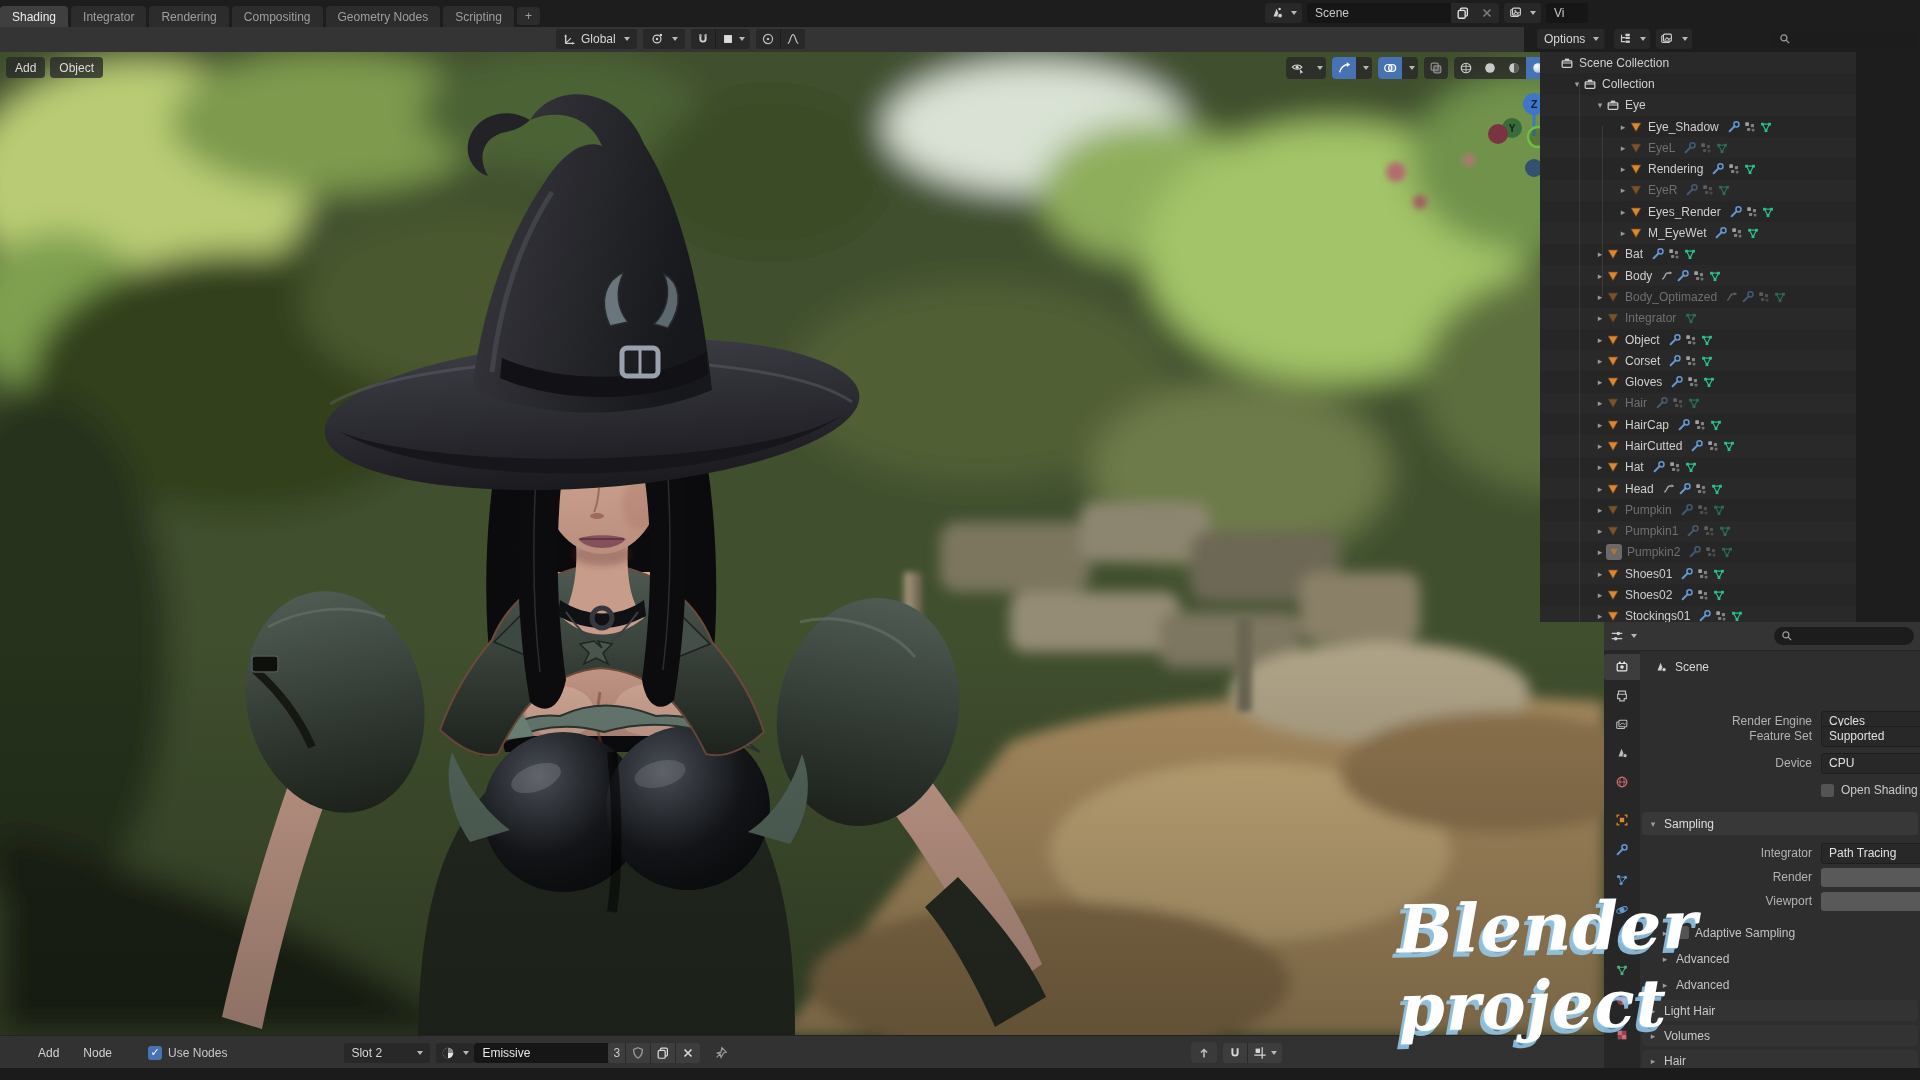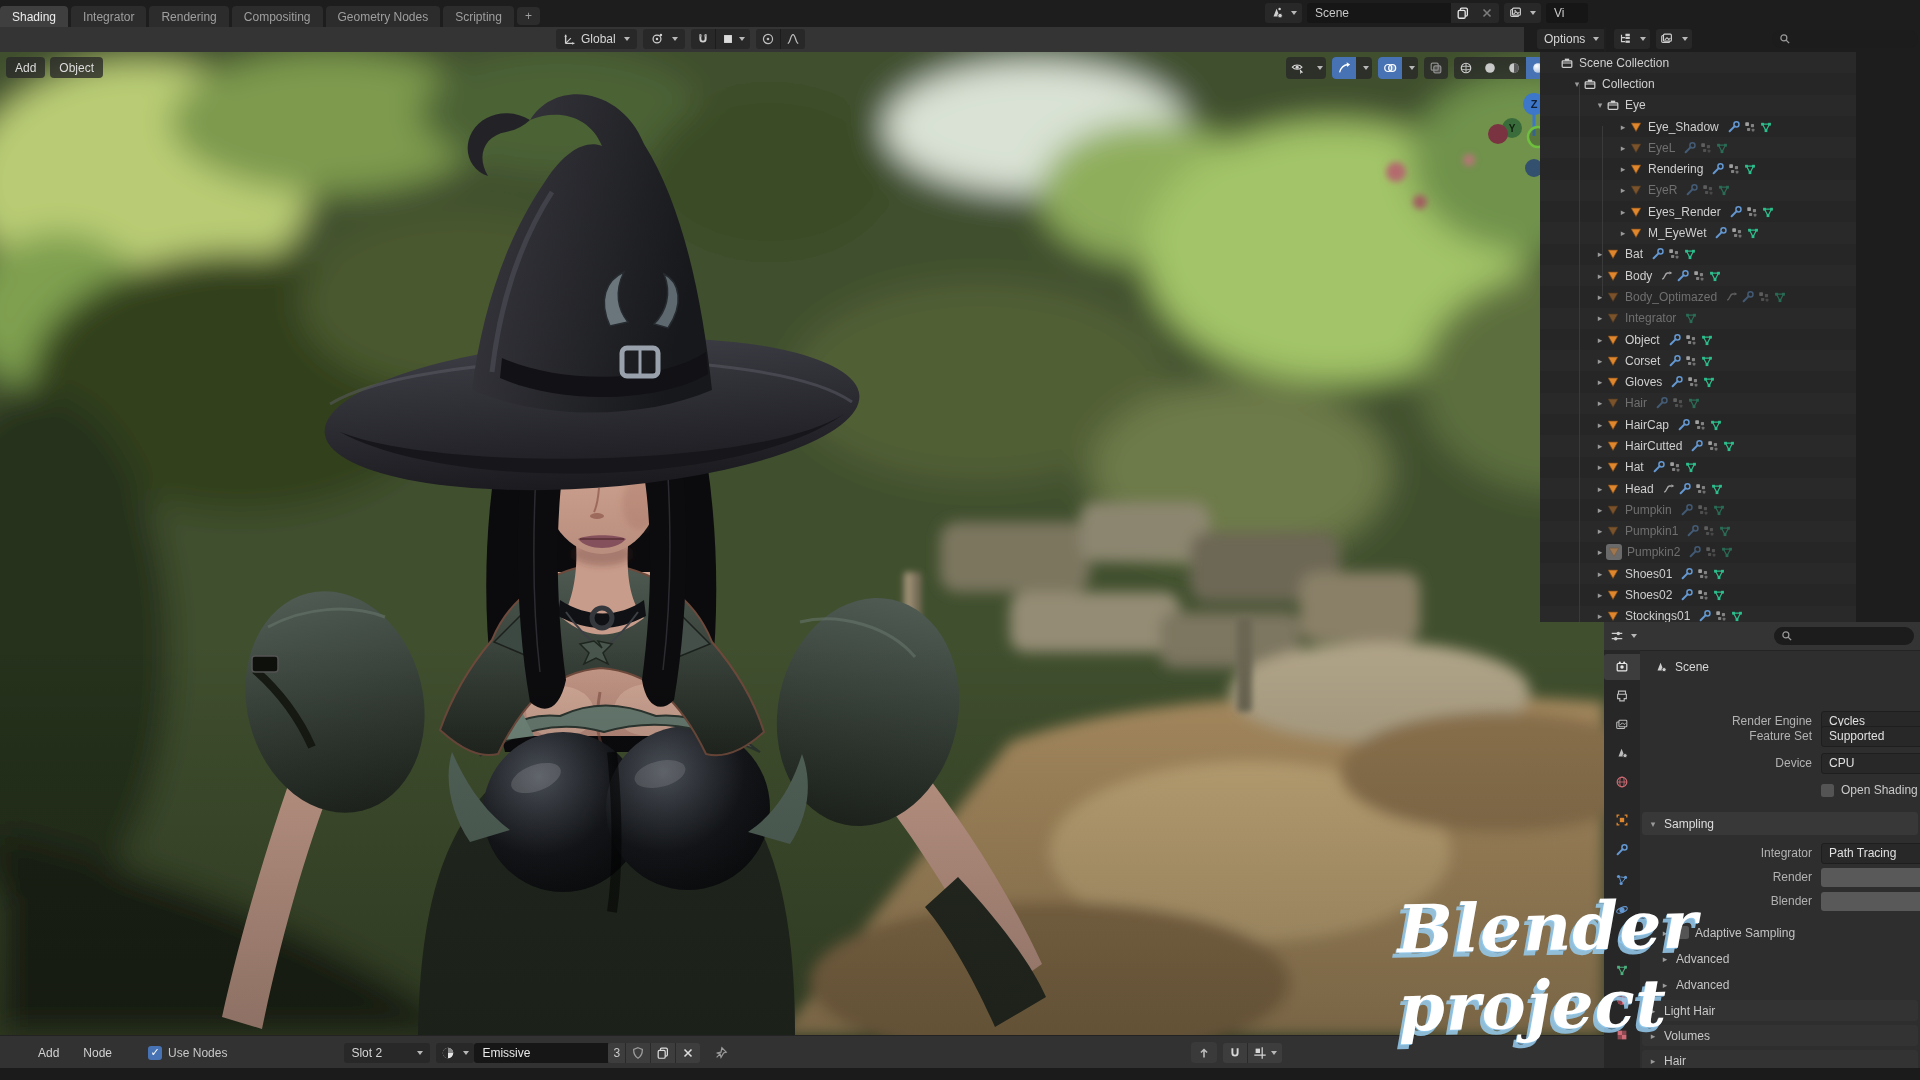--- a/index.html
+++ b/index.html
@@ -1301,21 +1301,21 @@
           <span class="plabel">Integrator</span>
           <span class="pmenu">
             <span class="val">Path Tracing</span>
           </span>
         </div>
         <div class="prow" style="top: 216px;">
           <span class="plabel">Render</span>
           <span class="pslider"></span>
         </div>
         <div class="prow" style="top: 240px;">
-          <span class="plabel">Blender</span>
+          <span class="plabel">Viewport</span>
           <span class="pslider"></span>
         </div>
         <div class="psub" style="top: 272px;">
           <span class="tri">▸</span>
           <span class="pcheck" style="margin-right:0;"></span>
           <span>Adaptive Sampling</span>
         </div>
         <div class="psub" style="top: 298px;">
           <span class="tri">▸</span>
           <span>Advanced</span>

